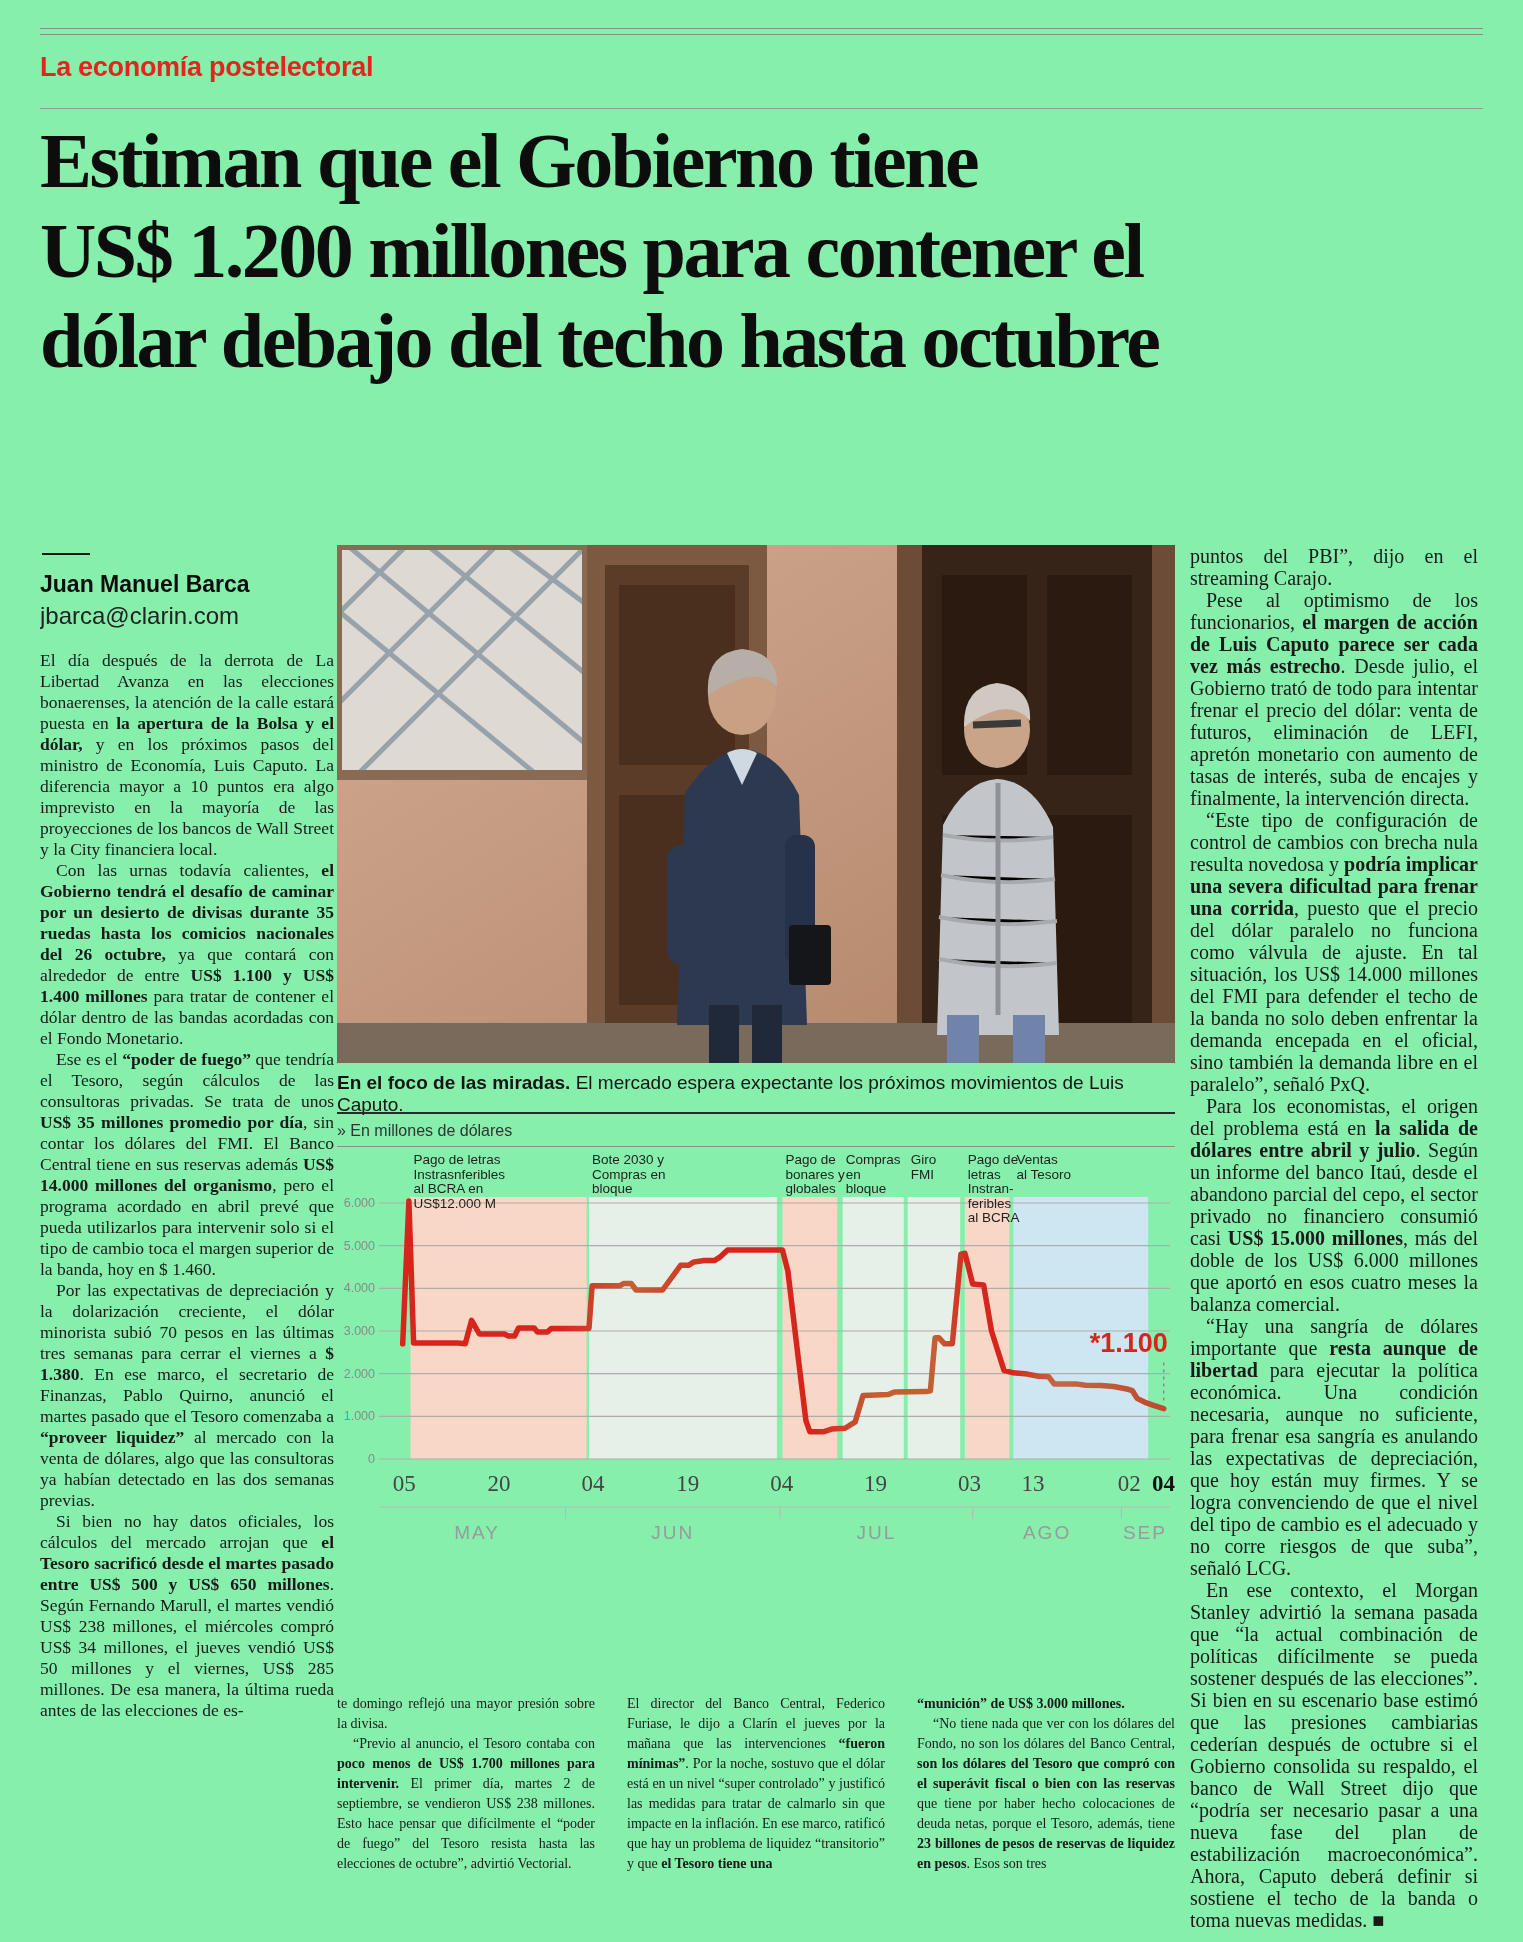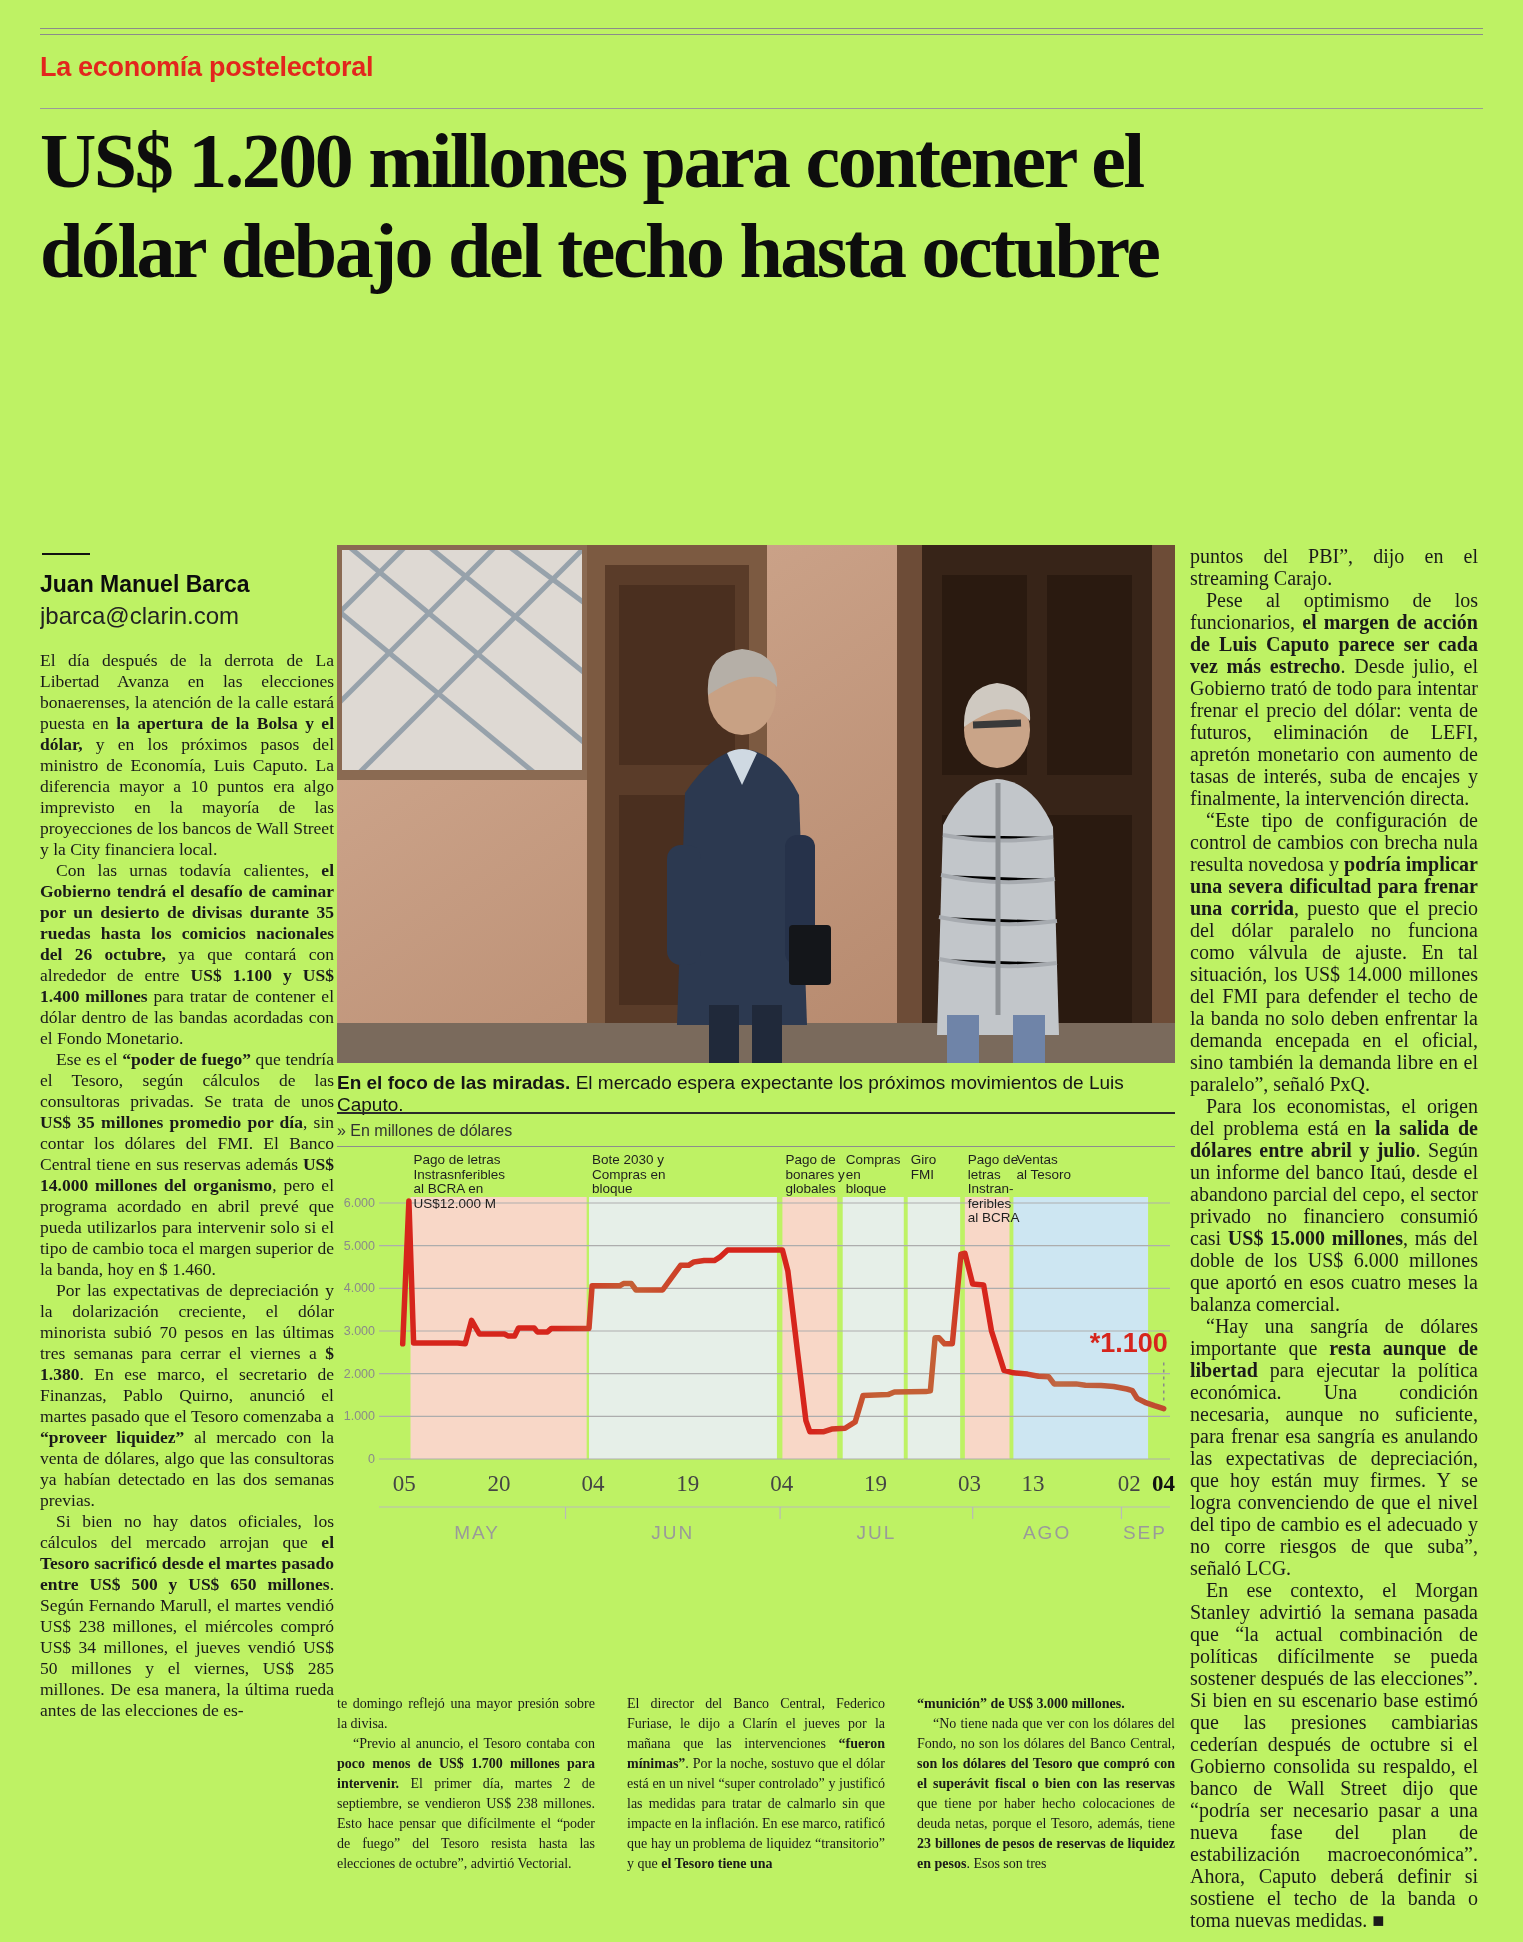--- a/index.html
+++ b/index.html
@@ -1,16 +1,16 @@
 <!DOCTYPE html>
 <html lang="es"><head>
 <meta charset="utf-8">
 <style>
   html,body{margin:0;padding:0;background:#f4f3f1;}
-  #page{position:relative;width:1523px;height:1942px;background:#bef264;overflow:hidden;
+  #page{position:relative;width:1523px;height:1942px;background:#86efac;overflow:hidden;
         font-family:"Liberation Serif",serif;color:#1a1a1a;}
   .abs{position:absolute;}
   
   #top-rule{left:40px;right:40px;top:28px;height:5px;border-top:1px solid #8b8b8b;border-bottom:1px solid #8b8b8b;}
   #kicker{left:40px;top:52px;font-family:"Liberation Sans",sans-serif;font-weight:bold;
           font-size:27px;color:#e3261d;letter-spacing:-0.3px;}
   #kicker-rule{left:40px;right:40px;top:108px;border-top:1px solid #9a9a9a;height:0;}
   #headline{left:40px;top:116px;width:1443px;font-weight:bold;font-size:78px;line-height:90px;
             letter-spacing:-2.5px;color:#0d0d0d;}
   #headline p{margin:0;}
@@ -49,20 +49,21 @@
 </head>
 <body>
 
 <div id="page">
 
   <div class="abs" id="top-rule"></div>
   <div class="abs" id="kicker">La economía postelectoral</div>
   <div class="abs" id="kicker-rule"></div>
 
   <div class="abs" id="headline">
+      <p>Estiman que el Gobierno tiene</p>
       <p>US$ 1.200 millones para contener el</p>
       <p>dólar debajo del techo hasta octubre</p>
     </div>
 
   <div class="abs" id="left-col">
     <div id="byline-rule"></div>
     <div id="author">Juan Manuel Barca</div>
     <div id="author-email">jbarca@clarin.com</div>
     <div class="body-col">
         <p>El día después de la derrota de La Libertad Avanza en las elecciones bonaerenses, la atención de la calle estará puesta en <b>la apertura de la Bolsa y el dólar,</b> y en los próximos pasos del ministro de Economía, Luis Caputo. La diferencia mayor a 10 puntos era algo imprevisto en la mayoría de las proyecciones de los bancos de Wall Street y la City financiera local.</p>

